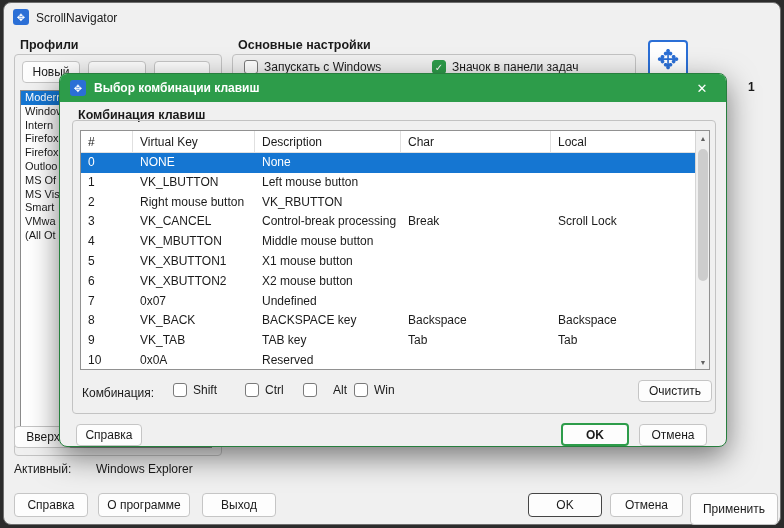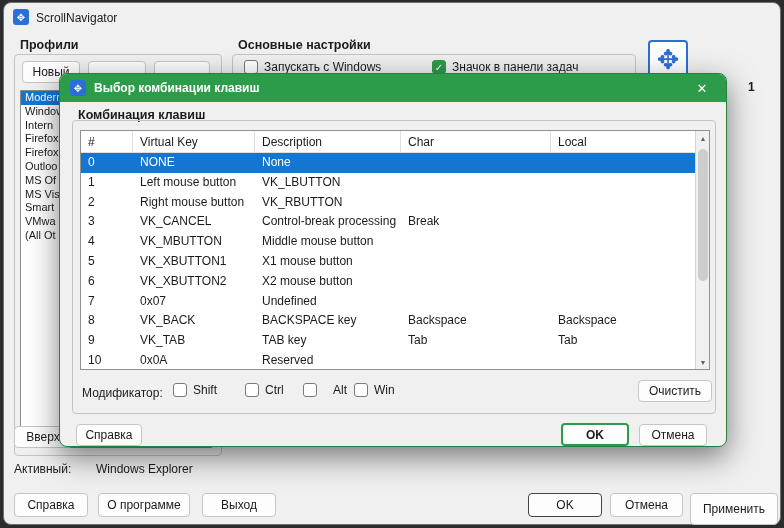--- a/index.html
+++ b/index.html
@@ -161,37 +161,38 @@
 
       <div class="kv-grid-row kv-row selected">
         <div class="kv-cell">0</div>
         <div class="kv-cell">NONE</div>
         <div class="kv-cell">None</div>
         <div class="kv-cell"></div>
         <div class="kv-cell"></div>
       </div>
       <div class="kv-grid-row kv-row">
         <div class="kv-cell">1</div>
+        <div class="kv-cell">VK_LBUTTON</div>
         <div class="kv-cell">Left mouse button</div>
-        <div class="kv-cell">VK_LBUTTON</div>
         <div class="kv-cell"></div>
         <div class="kv-cell"></div>
       </div>
       <div class="kv-grid-row kv-row">
         <div class="kv-cell">2</div>
         <div class="kv-cell">Right mouse button</div>
         <div class="kv-cell">VK_RBUTTON</div>
         <div class="kv-cell"></div>
         <div class="kv-cell"></div>
       </div>
       <div class="kv-grid-row kv-row">
         <div class="kv-cell">3</div>
         <div class="kv-cell">VK_CANCEL</div>
         <div class="kv-cell">Control-break processing</div>
         <div class="kv-cell">Break</div>
+        <div class="kv-cell">Scroll Lock</div>
       </div>
       <div class="kv-grid-row kv-row">
         <div class="kv-cell">4</div>
         <div class="kv-cell">VK_MBUTTON</div>
         <div class="kv-cell">Middle mouse button</div>
         <div class="kv-cell"></div>
         <div class="kv-cell"></div>
       </div>
       <div class="kv-grid-row kv-row">
         <div class="kv-cell">5</div>
@@ -236,21 +237,21 @@
         <div class="kv-cell"></div>
       </div>
 
       <div class="kv-scrollbar">
         <div class="kv-scroll-arrow" style="top:0;">▲</div>
         <div class="kv-thumb" style="top:18px; height:132px;"></div>
         <div class="kv-scroll-arrow" style="bottom:0;">▼</div>
       </div>
     </div>
 
-    <div class="abs txt" style="left:22px; top:312px;">Модификатор:</div>
+    <div class="abs txt" style="left:22px; top:312px;">Комбинация:</div>
     <div class="abs cb" style="left:113px; top:309px;">
       <span class="cb-box"></span>
       <span class="cb-label">Shift</span>
     </div>
     <div class="abs cb" style="left:185px; top:309px;">
       <span class="cb-box"></span>
       <span class="cb-label">Ctrl</span>
     </div>
     <div class="abs cb" style="left:243px; top:309px;gap:16px;">
       <span class="cb-box"></span>

